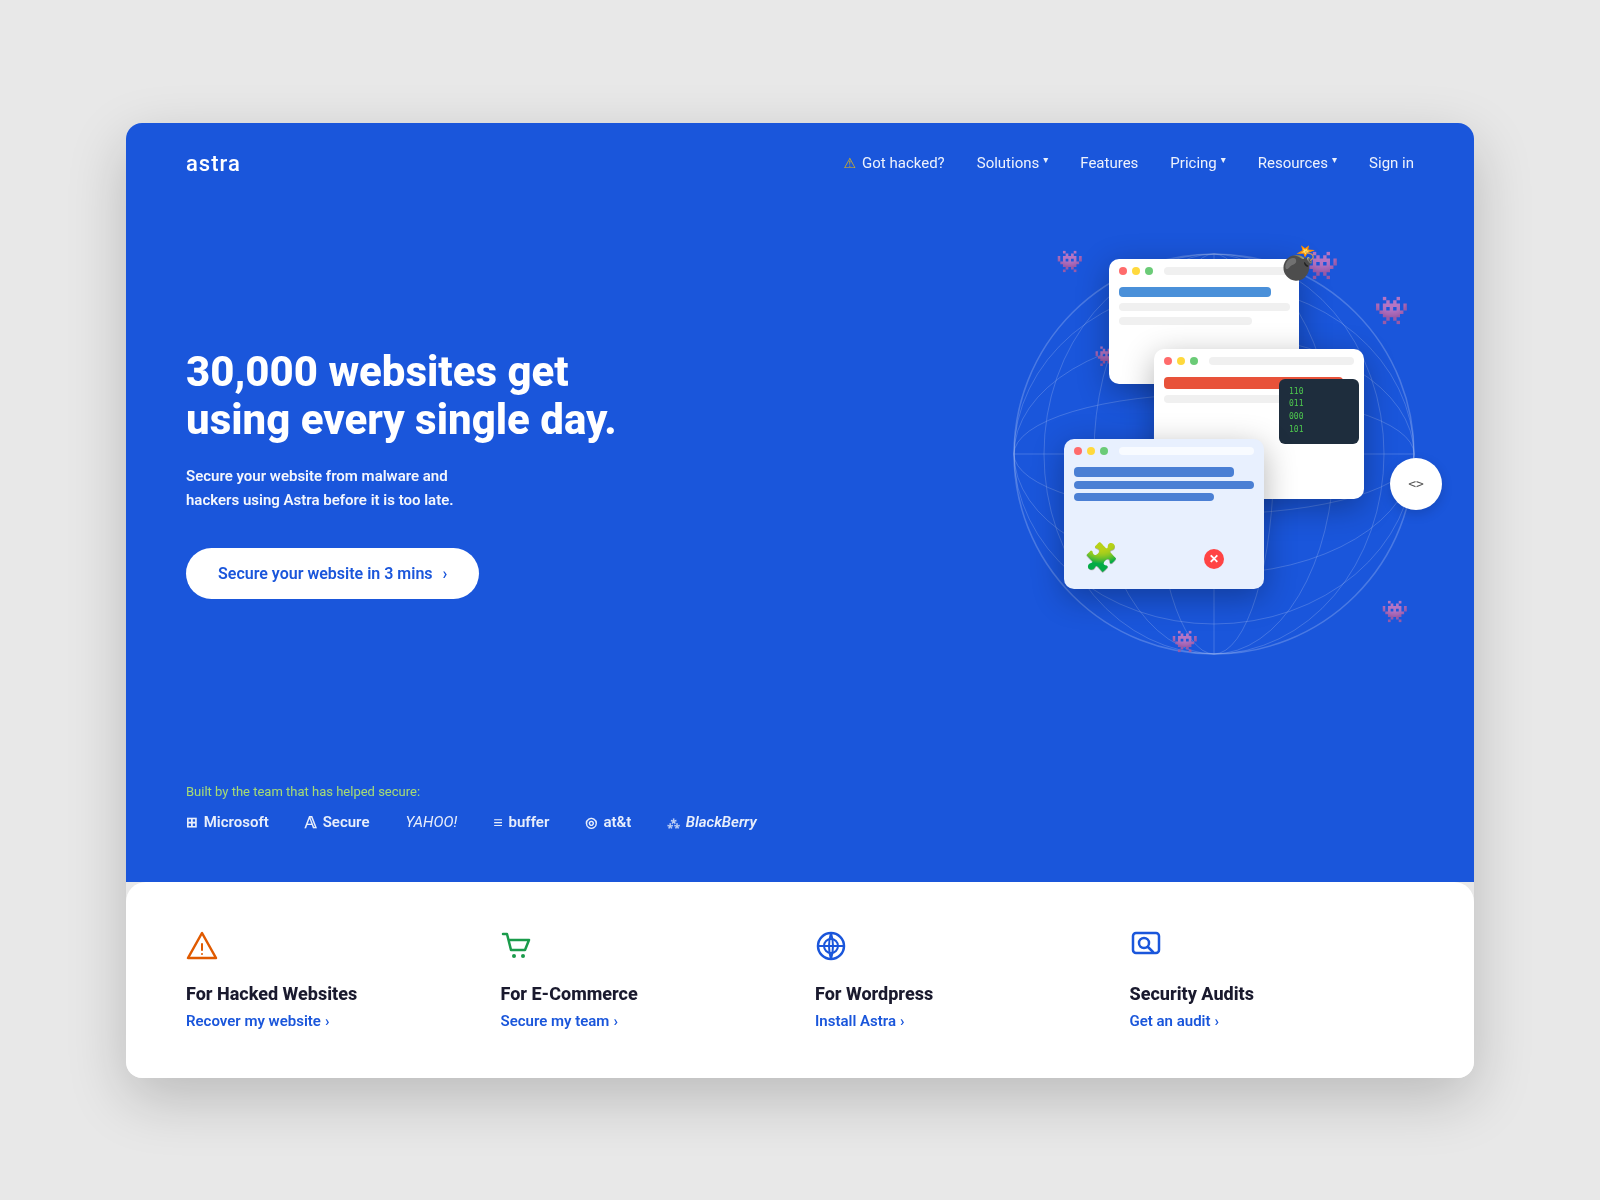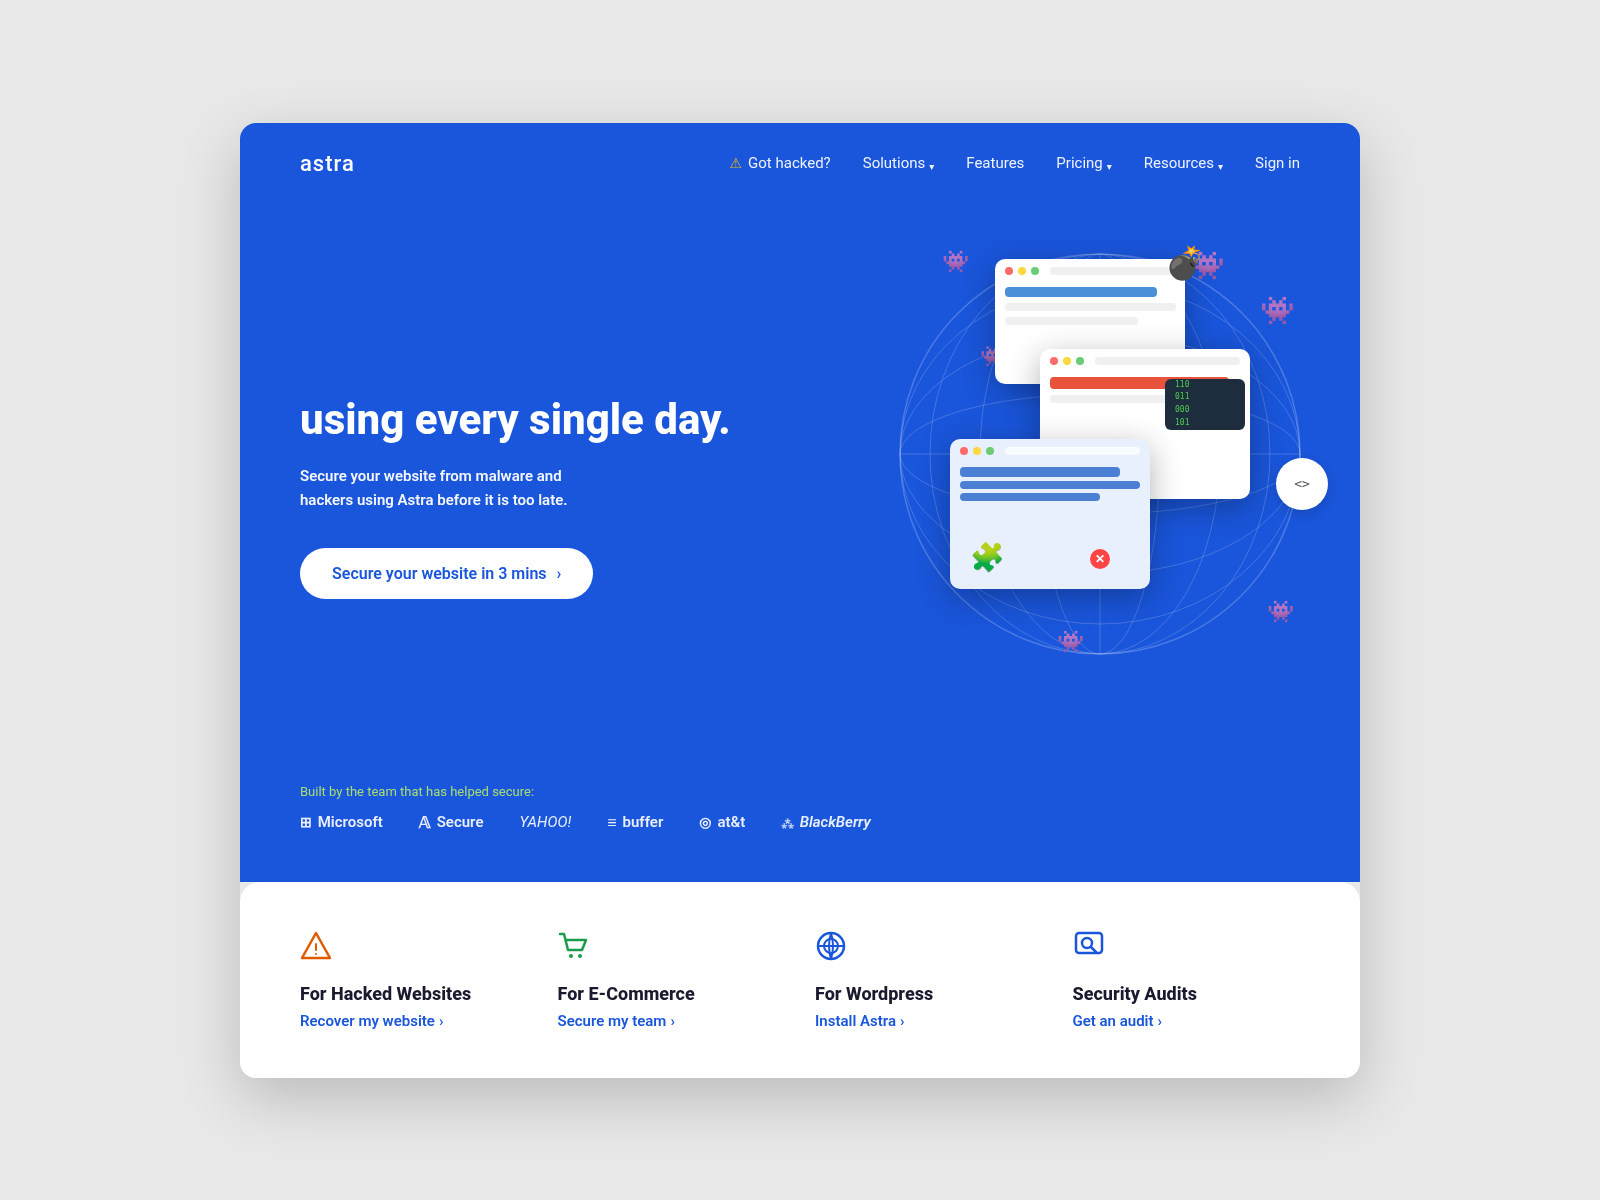--- a/index.html
+++ b/index.html
@@ -5,21 +5,21 @@
     * { margin: 0; padding: 0; box-sizing: border-box; }
     body {
       background: #e8e8e8;
       display: flex;
       justify-content: center;
       align-items: center;
       min-height: 100vh;
       font-family: -apple-system, BlinkMacSystemFont, 'Segoe UI', Roboto, sans-serif;
     }
     .browser-window {
-      width: 1120px;
+      width: 1348px;
       border-radius: 16px;
       overflow: hidden;
       box-shadow: 0 20px 60px rgba(0,0,0,0.2);
     }
     .hero-section {
       background: #1a56db;
       padding: 0 60px 0 60px;
       position: relative;
       overflow: hidden;
       min-height: 680px;
@@ -44,21 +44,21 @@
       align-items: center;
       gap: 32px;
       list-style: none;
     }
     .nav-links a {
       color: white;
       text-decoration: none;
       font-size: 15px;
       opacity: 0.92;
       display: flex;
-      align-items: flex-end;
+      align-items: flex-start;
       gap: 4px;
     }
     .nav-links a.got-hacked {
       display: flex;
       align-items: center;
       gap: 6px;
     }
     .chevron-down {
       font-size: 10px;
     }
@@ -255,21 +255,21 @@
           <a href="#">
             <span>Sign in</span>
           </a>
         </li>
       </ul>
     </nav>
 
     <div class="hero-content">
       <div class="hero-text">
         <h1 class="hero-title">
-          <br>
+          <span>30,000 websites get</span><br>
           <span>using every single day.</span><br>
         </h1>
         <p class="hero-subtitle">
           Secure your website from malware and<br>hackers using Astra before it is too late.
         </p>
         <a href="#" class="cta-button">
           <span>Secure your website in 3 mins</span>
           <span class="arrow">›</span>
         </a>
       </div>
@@ -309,21 +309,21 @@
         <div style="position:absolute; top:105px; right:50px; width:210px; height:150px; background:white; border-radius:10px; box-shadow: 0 8px 32px rgba(0,0,0,0.3); z-index:9;">
           <div style="display:flex;gap:5px;padding:8px 10px;">
             <div style="width:8px;height:8px;border-radius:50%;background:#ff6b6b;"></div>
             <div style="width:8px;height:8px;border-radius:50%;background:#ffd93d;"></div>
             <div style="width:8px;height:8px;border-radius:50%;background:#6bcb77;"></div>
             <div style="flex:1;height:8px;background:#f0f0f0;border-radius:4px;margin-left:6px;"></div>
           </div>
           <div style="margin:4px 10px;height:12px;background:#e8523a;border-radius:4px;width:85%;"></div>
           <div style="margin:6px 10px;height:8px;background:#f0f0f0;border-radius:4px;width:90%;"></div>
 
-          <div style="position:absolute;right:5px;top:30px;background:#1e2d3d;border-radius:6px;padding:0 10px;width:80px;">
+          <div style="position:absolute;right:5px;top:30px;background:#1e2d3d;border-radius:6px;padding:7px 10px;width:80px;">
             <div style="font-size:8px;font-family:monospace;color:#4ec94e;line-height:1.6;">110<br>011<br>000<br>101</div>
           </div>
 
           <div style="position:absolute;left:30px;bottom:15px;font-size:30px;">🔑</div>
         </div>
 
         <div style="position:absolute; top:195px; right:150px; width:200px; height:150px; background:#e8f0fe; border-radius:10px; box-shadow: 0 8px 32px rgba(0,0,0,0.3); z-index:10;">
           <div style="display:flex;gap:5px;padding:8px 10px;">
             <div style="width:8px;height:8px;border-radius:50%;background:#ff6b6b;"></div>
             <div style="width:8px;height:8px;border-radius:50%;background:#ffd93d;"></div>

